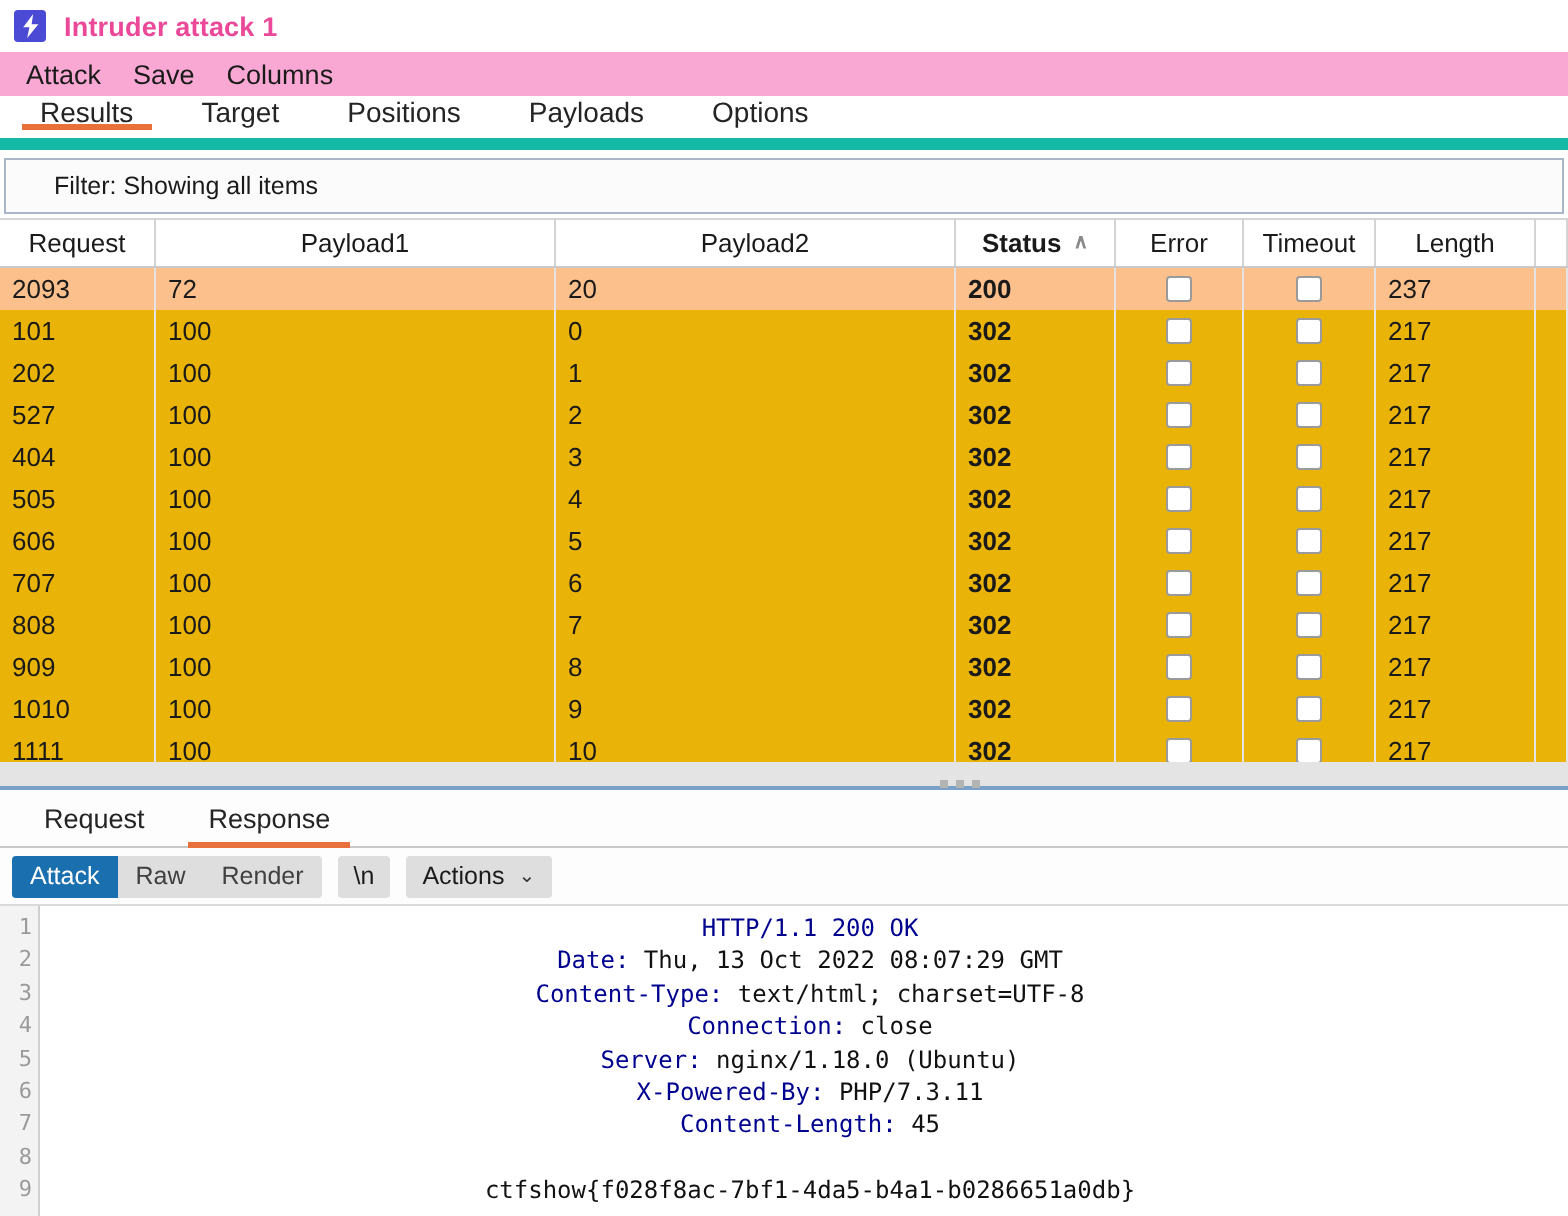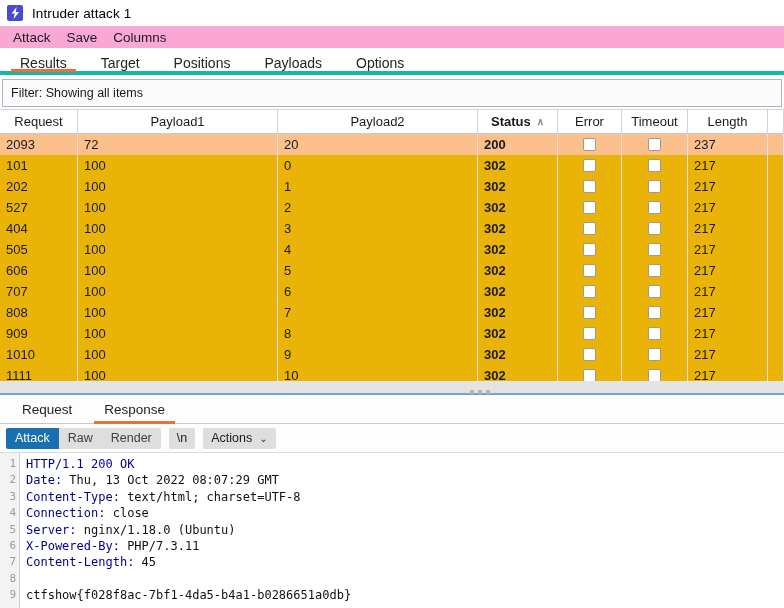--- a/index.html
+++ b/index.html
@@ -23,41 +23,41 @@
   }
   .app-icon {
     width: 16px; height: 16px;
     background: #4a4ad4;
     border-radius: 2px;
     display: flex; align-items: center; justify-content: center;
     margin-right: 9px;
     flex: 0 0 16px;
   }
   .app-icon svg { display: block; }
-  .title-text { font-size: 13.5px; color: #000000; letter-spacing: 0.1px; }
+  .title-text { font-size: 13.5px; color: #ec4899; letter-spacing: 0.1px; font-weight: bold; }
 
   
   .menubar {
     height: 22px; flex: 0 0 22px;
     display: flex; align-items: center;
     padding-left: 5px;
     background: #f9a8d4;
   }
   .menu-item {
     font-size: 13.5px; color: #1a1a1a;
     padding: 1px 8px;
     cursor: default;
   }
 
   
   .maintabs {
     height: 27px; flex: 0 0 27px;
-    display: flex; align-items: flex-end;
-    background: #ffffff;
-    border-bottom: 4px solid #14b8a6;
+    display: flex; align-items: flex-start;
+    background: #ffffff;
+    border-bottom: 6px solid #14b8a6;
     padding-left: 3px;
   }
   .maintab {
     display: flex; align-items: center;
     padding: 0 17px;
     font-size: 14px;
     color: #242424;
     position: relative;
     cursor: default;
   }
@@ -69,21 +69,21 @@
     background: #e8703a;
   }
 
   
   .filterbar {
     flex: 0 0 28px;
     margin: 4px 2px 2px 2px;
     border: 1px solid #a9b7c6;
     background: #fbfbfb;
     display: flex; align-items: center;
-    padding-left: 8px;
+    padding-left: 24px;
     font-size: 12.5px;
     color: #1a1a1a;
   }
 
   
   .table-wrap {
     flex: 0 0 272px;
     display: flex; flex-direction: column;
     background: #ffffff;
     overflow: hidden;
@@ -255,21 +255,21 @@
   .code {
     flex: 1 1 auto;
     padding: 3px 0 0 6px;
     font-family: "DejaVu Sans Mono", monospace;
     font-size: 12px;
     line-height: 16.4px;
     color: #111111;
     white-space: pre;
     overflow: hidden;
   }
-  .code .ln { height: 16.4px; }
+  .code .ln { height: 16.4px; text-align: center; }
   .code .hdr { color: #00008f; }
   .code .val { color: #111111; }
 </style>
 </head>
 <body>
 
 <div id="app">
 
   <div class="titlebar">
     <div class="app-icon">

